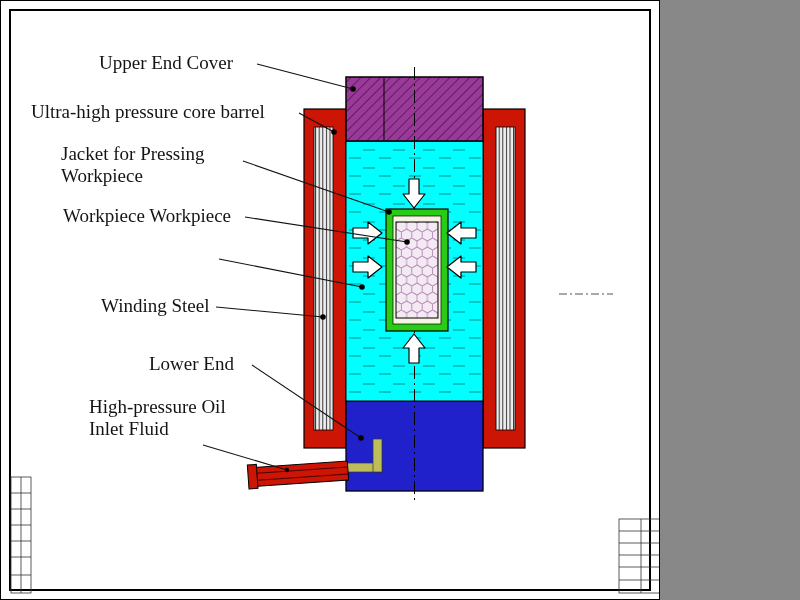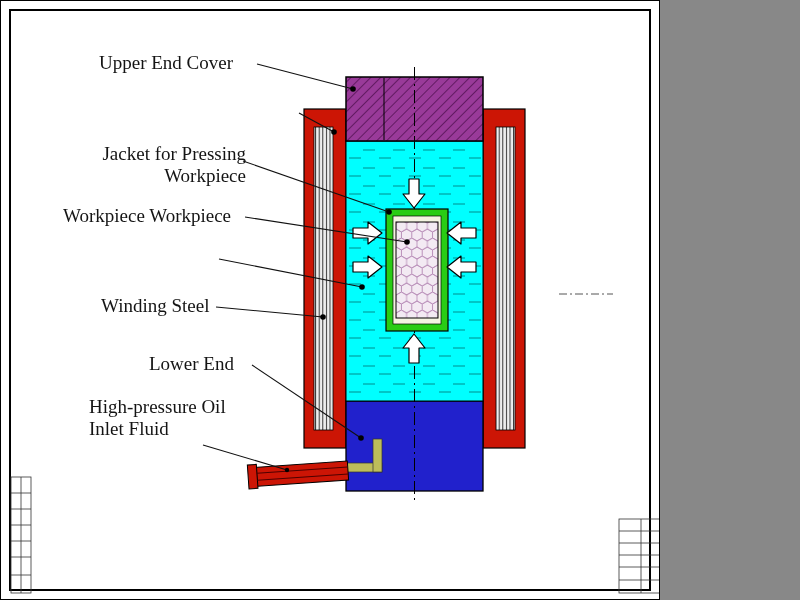--- a/index.html
+++ b/index.html
@@ -7,21 +7,21 @@
     position:relative;width:660px;height:600px;background:#fff;
     box-sizing:border-box;border:1px solid #000;overflow:hidden;
     font-family:"Liberation Serif", serif;
   }
   #frame{position:absolute;inset:8px;border:2px solid #000;}
   svg{position:absolute;left:0;top:0;}
   .lbl{
     position:absolute;font-size:19px;color:#141414;white-space:nowrap;
     line-height:1.18;z-index:5;
   }
-  .lbl.center{text-align:right;}
+  .lbl.center{text-align:left;}
   #partname{
     position:absolute;left:700px;top:521px;width:92px;height:15px;
     font-size:9px;color:#1f9e8e;text-align:center;z-index:6;
     font-family:Liberation Mono, monospace;letter-spacing:2px;
   }
 </style>
 </head>
 <body>
 
 <div id="sheet">
@@ -154,20 +154,21 @@
       <line x1="10" y1="508" x2="30" y2="508"></line>
       <line x1="10" y1="524" x2="30" y2="524"></line>
       <line x1="10" y1="540" x2="30" y2="540"></line>
       <line x1="10" y1="556" x2="30" y2="556"></line>
       <line x1="10" y1="574" x2="30" y2="574"></line>
       <line x1="20" y1="476" x2="20" y2="592"></line>
     </g>
   </svg>
 
   <div class="lbl" style="left:98px;top:51px">Upper End Cover</div>
+  <div class="lbl" style="left:30px;top:100px">Ultra-high pressure core barrel</div>
   <div class="lbl center" style="left:60px;top:142px;width:185px">
     <span>Jacket for Pressing</span><br>
     <span>Workpiece</span>
   </div>
   <div class="lbl" style="left:62px;top:204px">Workpiece Workpiece</div>
   <div class="lbl" style="left:100px;top:294px">Winding Steel</div>
   <div class="lbl" style="left:148px;top:352px">Lower End</div>
   <div class="lbl" style="left:88px;top:395px">
     <span>High-pressure Oil</span><br>
     <span>Inlet Fluid</span>

